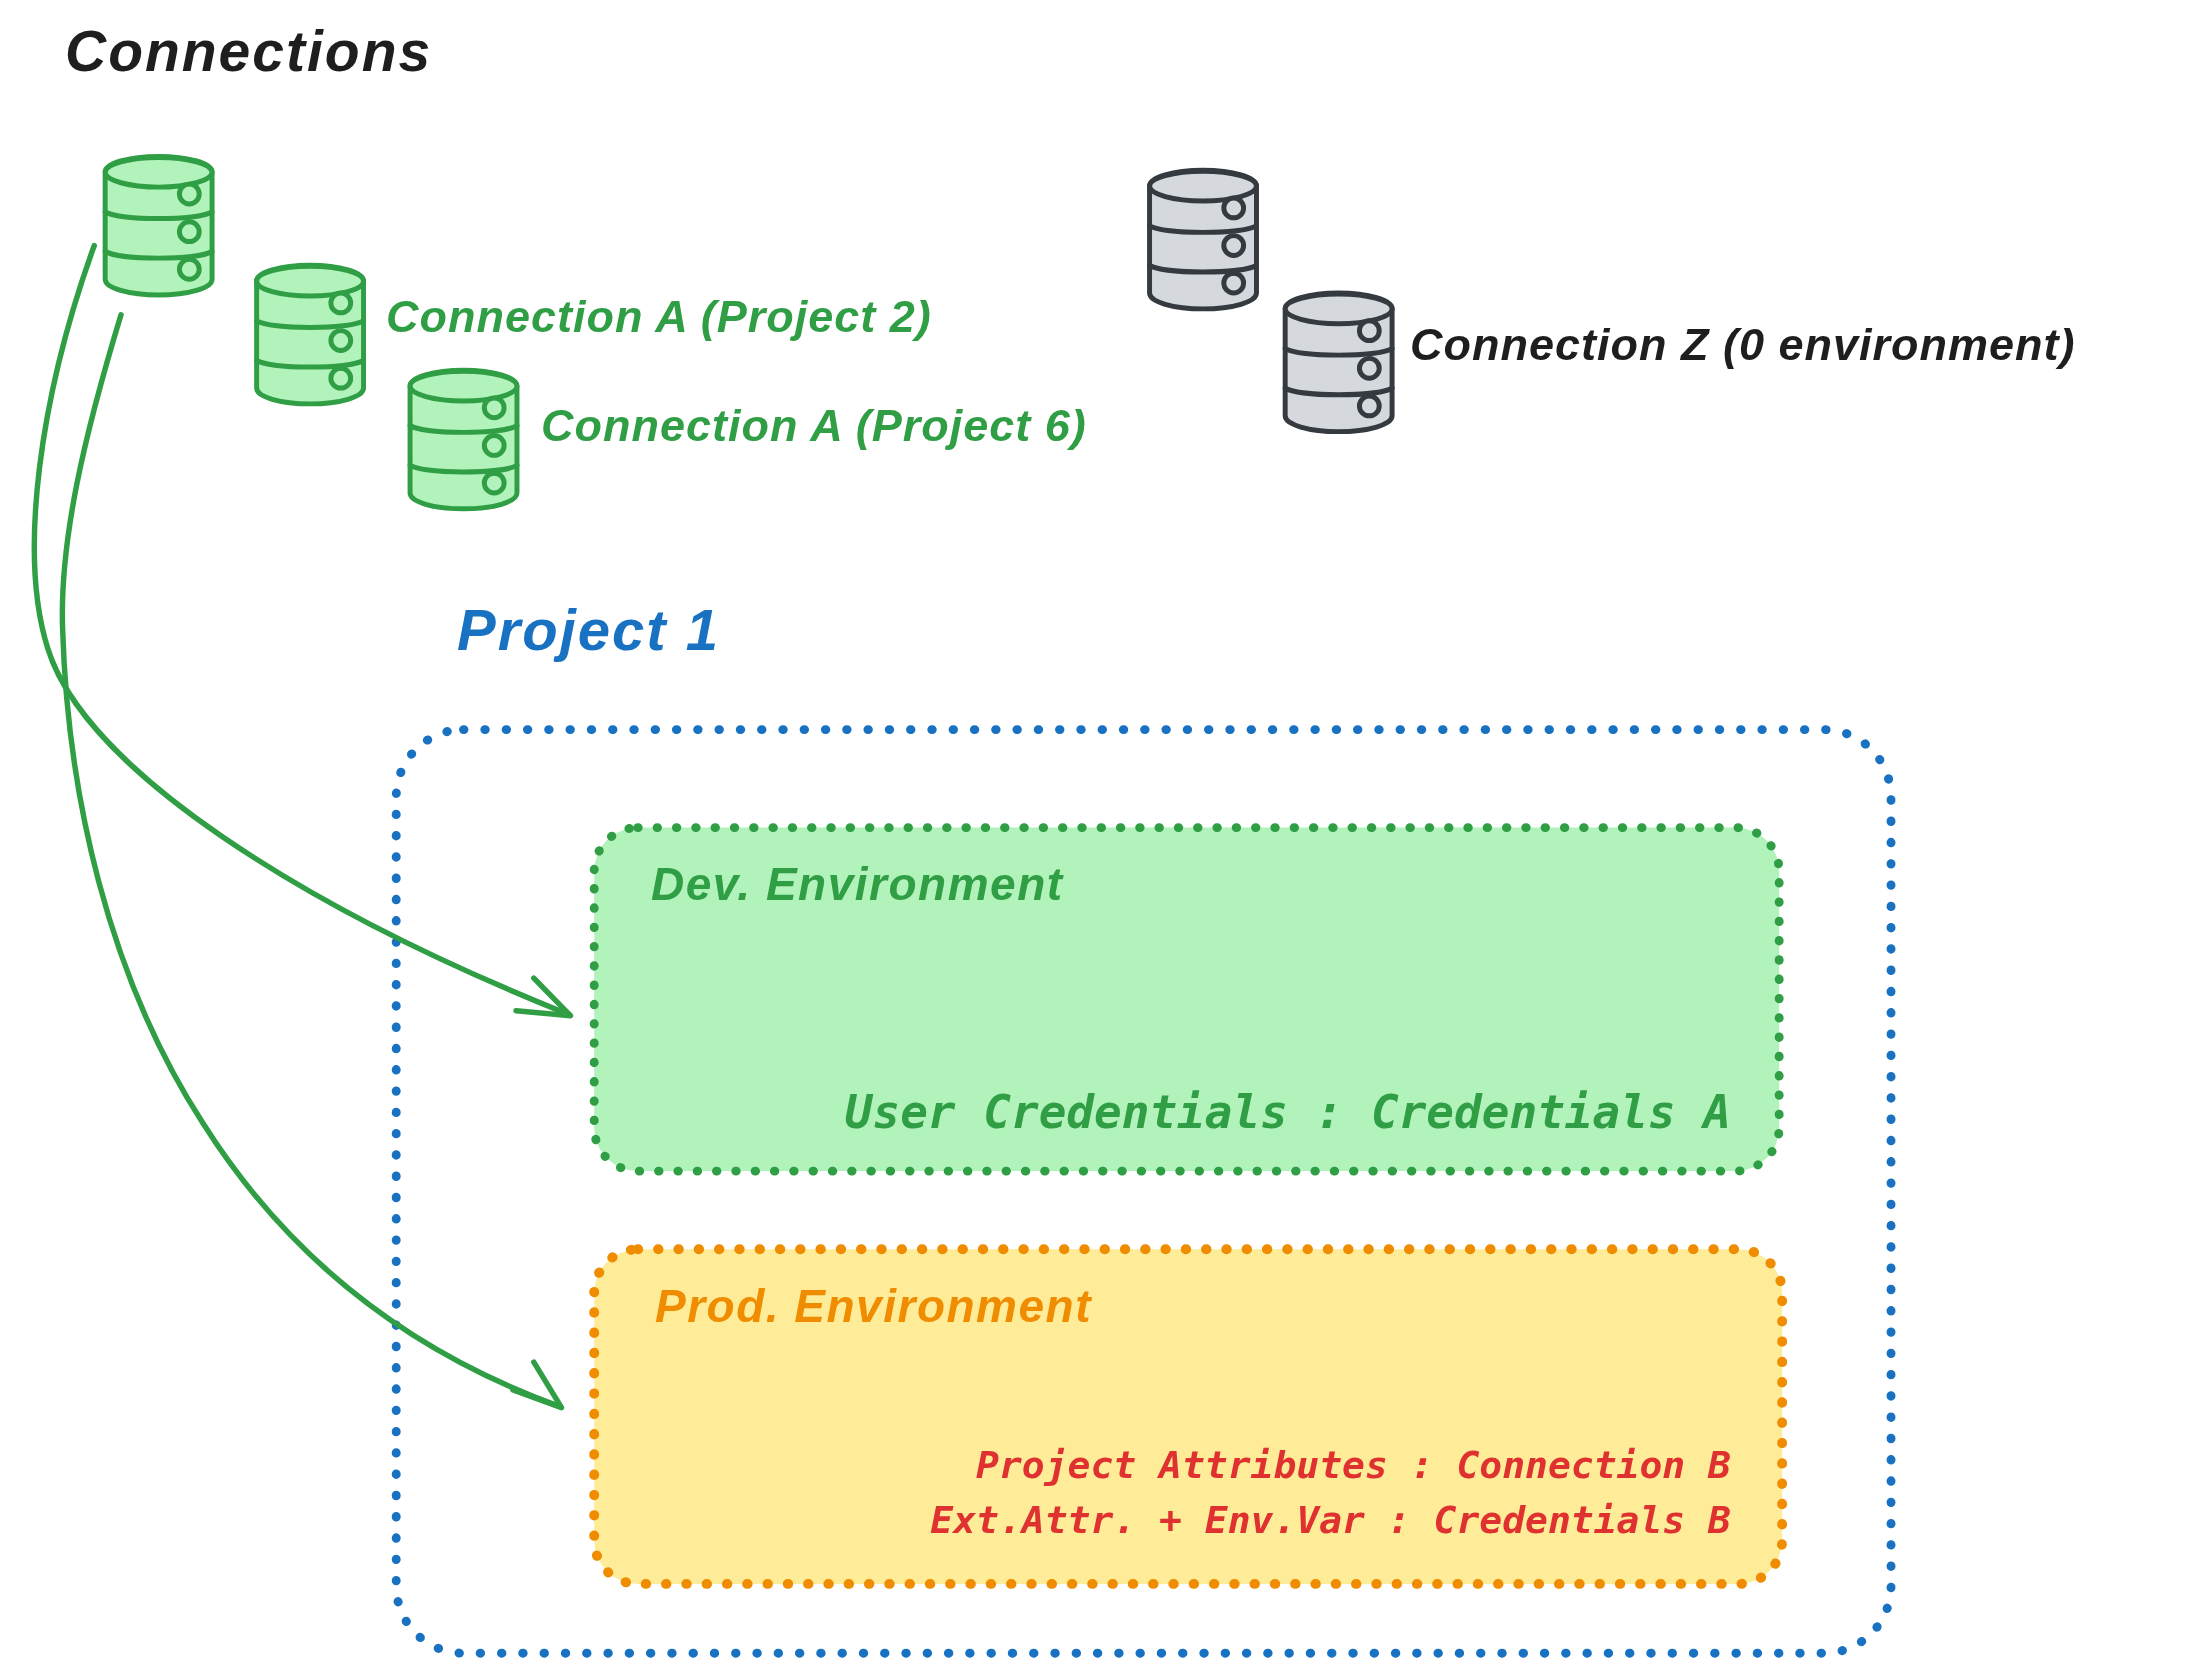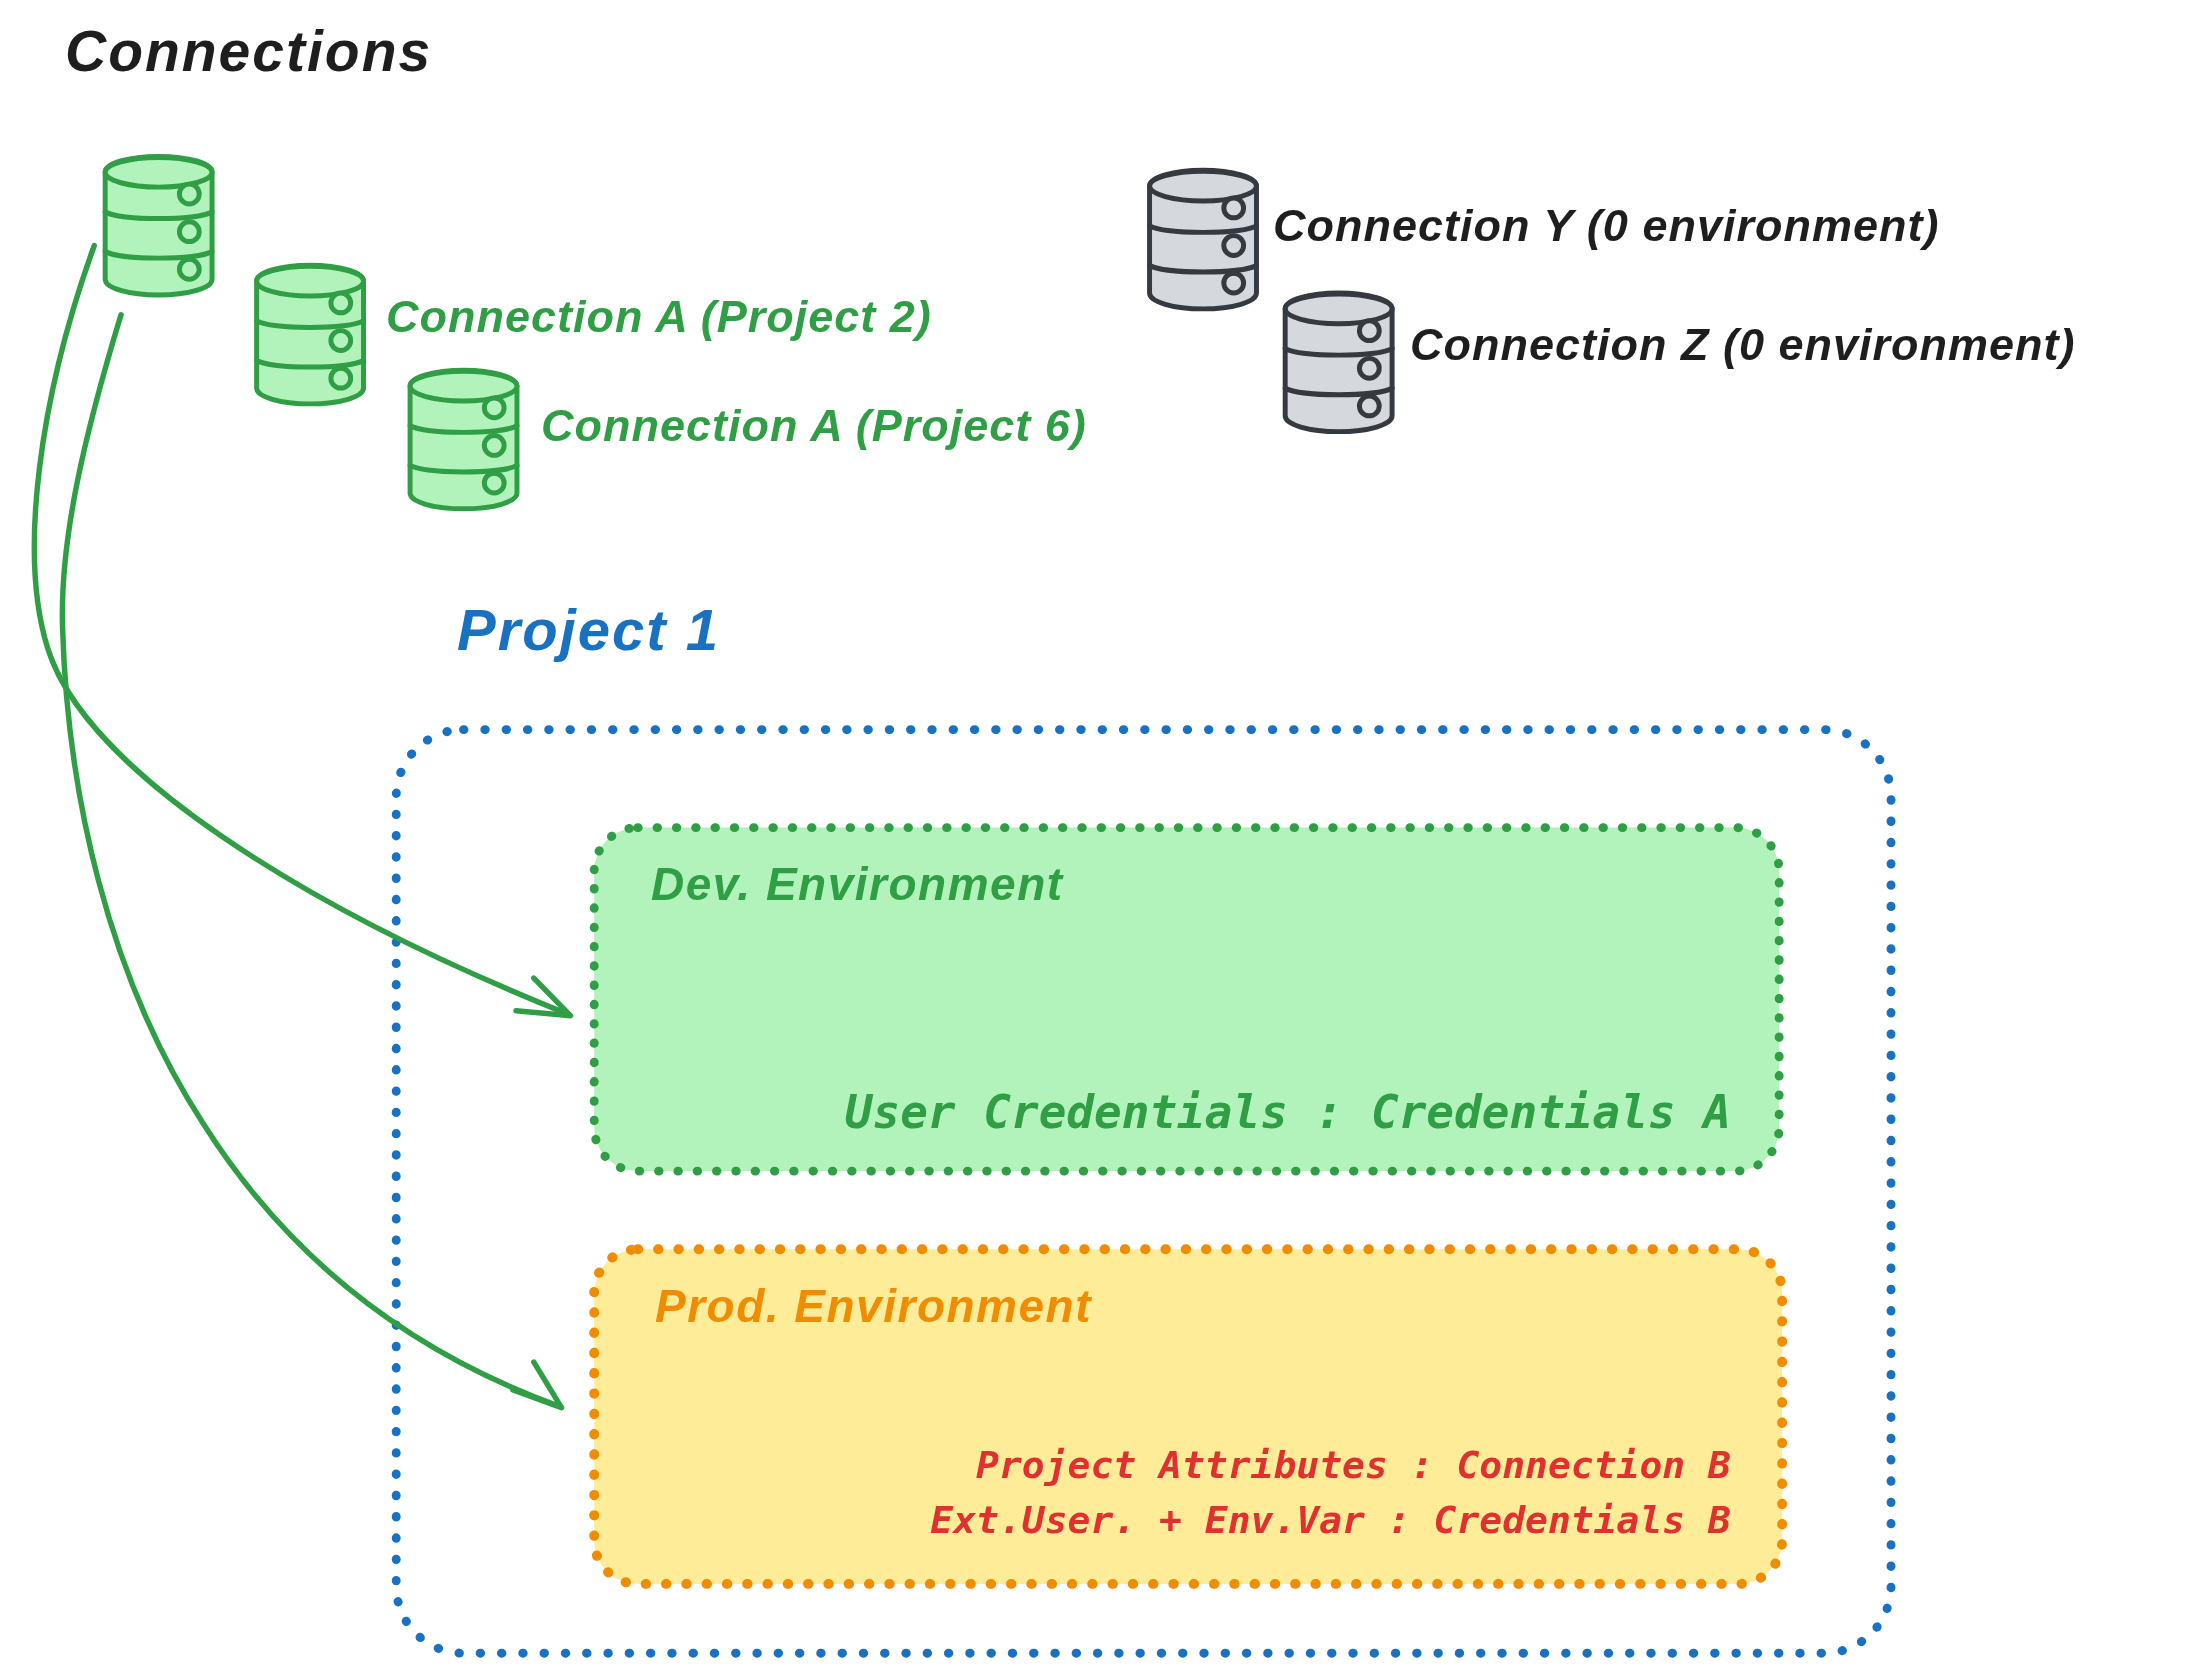--- a/index.html
+++ b/index.html
@@ -119,28 +119,27 @@
       <circle class="db-fill" cx="91" cy="82" r="10"></circle>
       <circle class="db-fill" cx="91" cy="120" r="10"></circle>
     </g>
   </svg>
 
   <div class="label hand title">Connections</div>
 
   <div class="label conn-label green-text conn-a2">Connection A (Project 2)</div>
   <div class="label conn-label green-text conn-a3">Connection A (Project 6)</div>
 
-  <div class="label conn-label ink-text conn-y">Connection Y (0 environment)</div>
   <div class="label conn-label ink-text conn-z">Connection Z (0 environment)</div>
 
   <div class="label hand project-title">Project 1</div>
 
   <div class="label env-title dev-title">Dev. Environment</div>
   <div class="label mono dev-mapping">User Credentials : Credentials A</div>
 
   <div class="label env-title prod-title">Prod. Environment</div>
   <div class="label mono prod-mappings">
     <div>Project Attributes : Connection B</div>
-    <div>Ext.User. + Env.Var : Credentials B</div>
+    <div>Ext.Attr. + Env.Var : Credentials B</div>
   </div>
 
 </div>
 
 
 </body></html>

